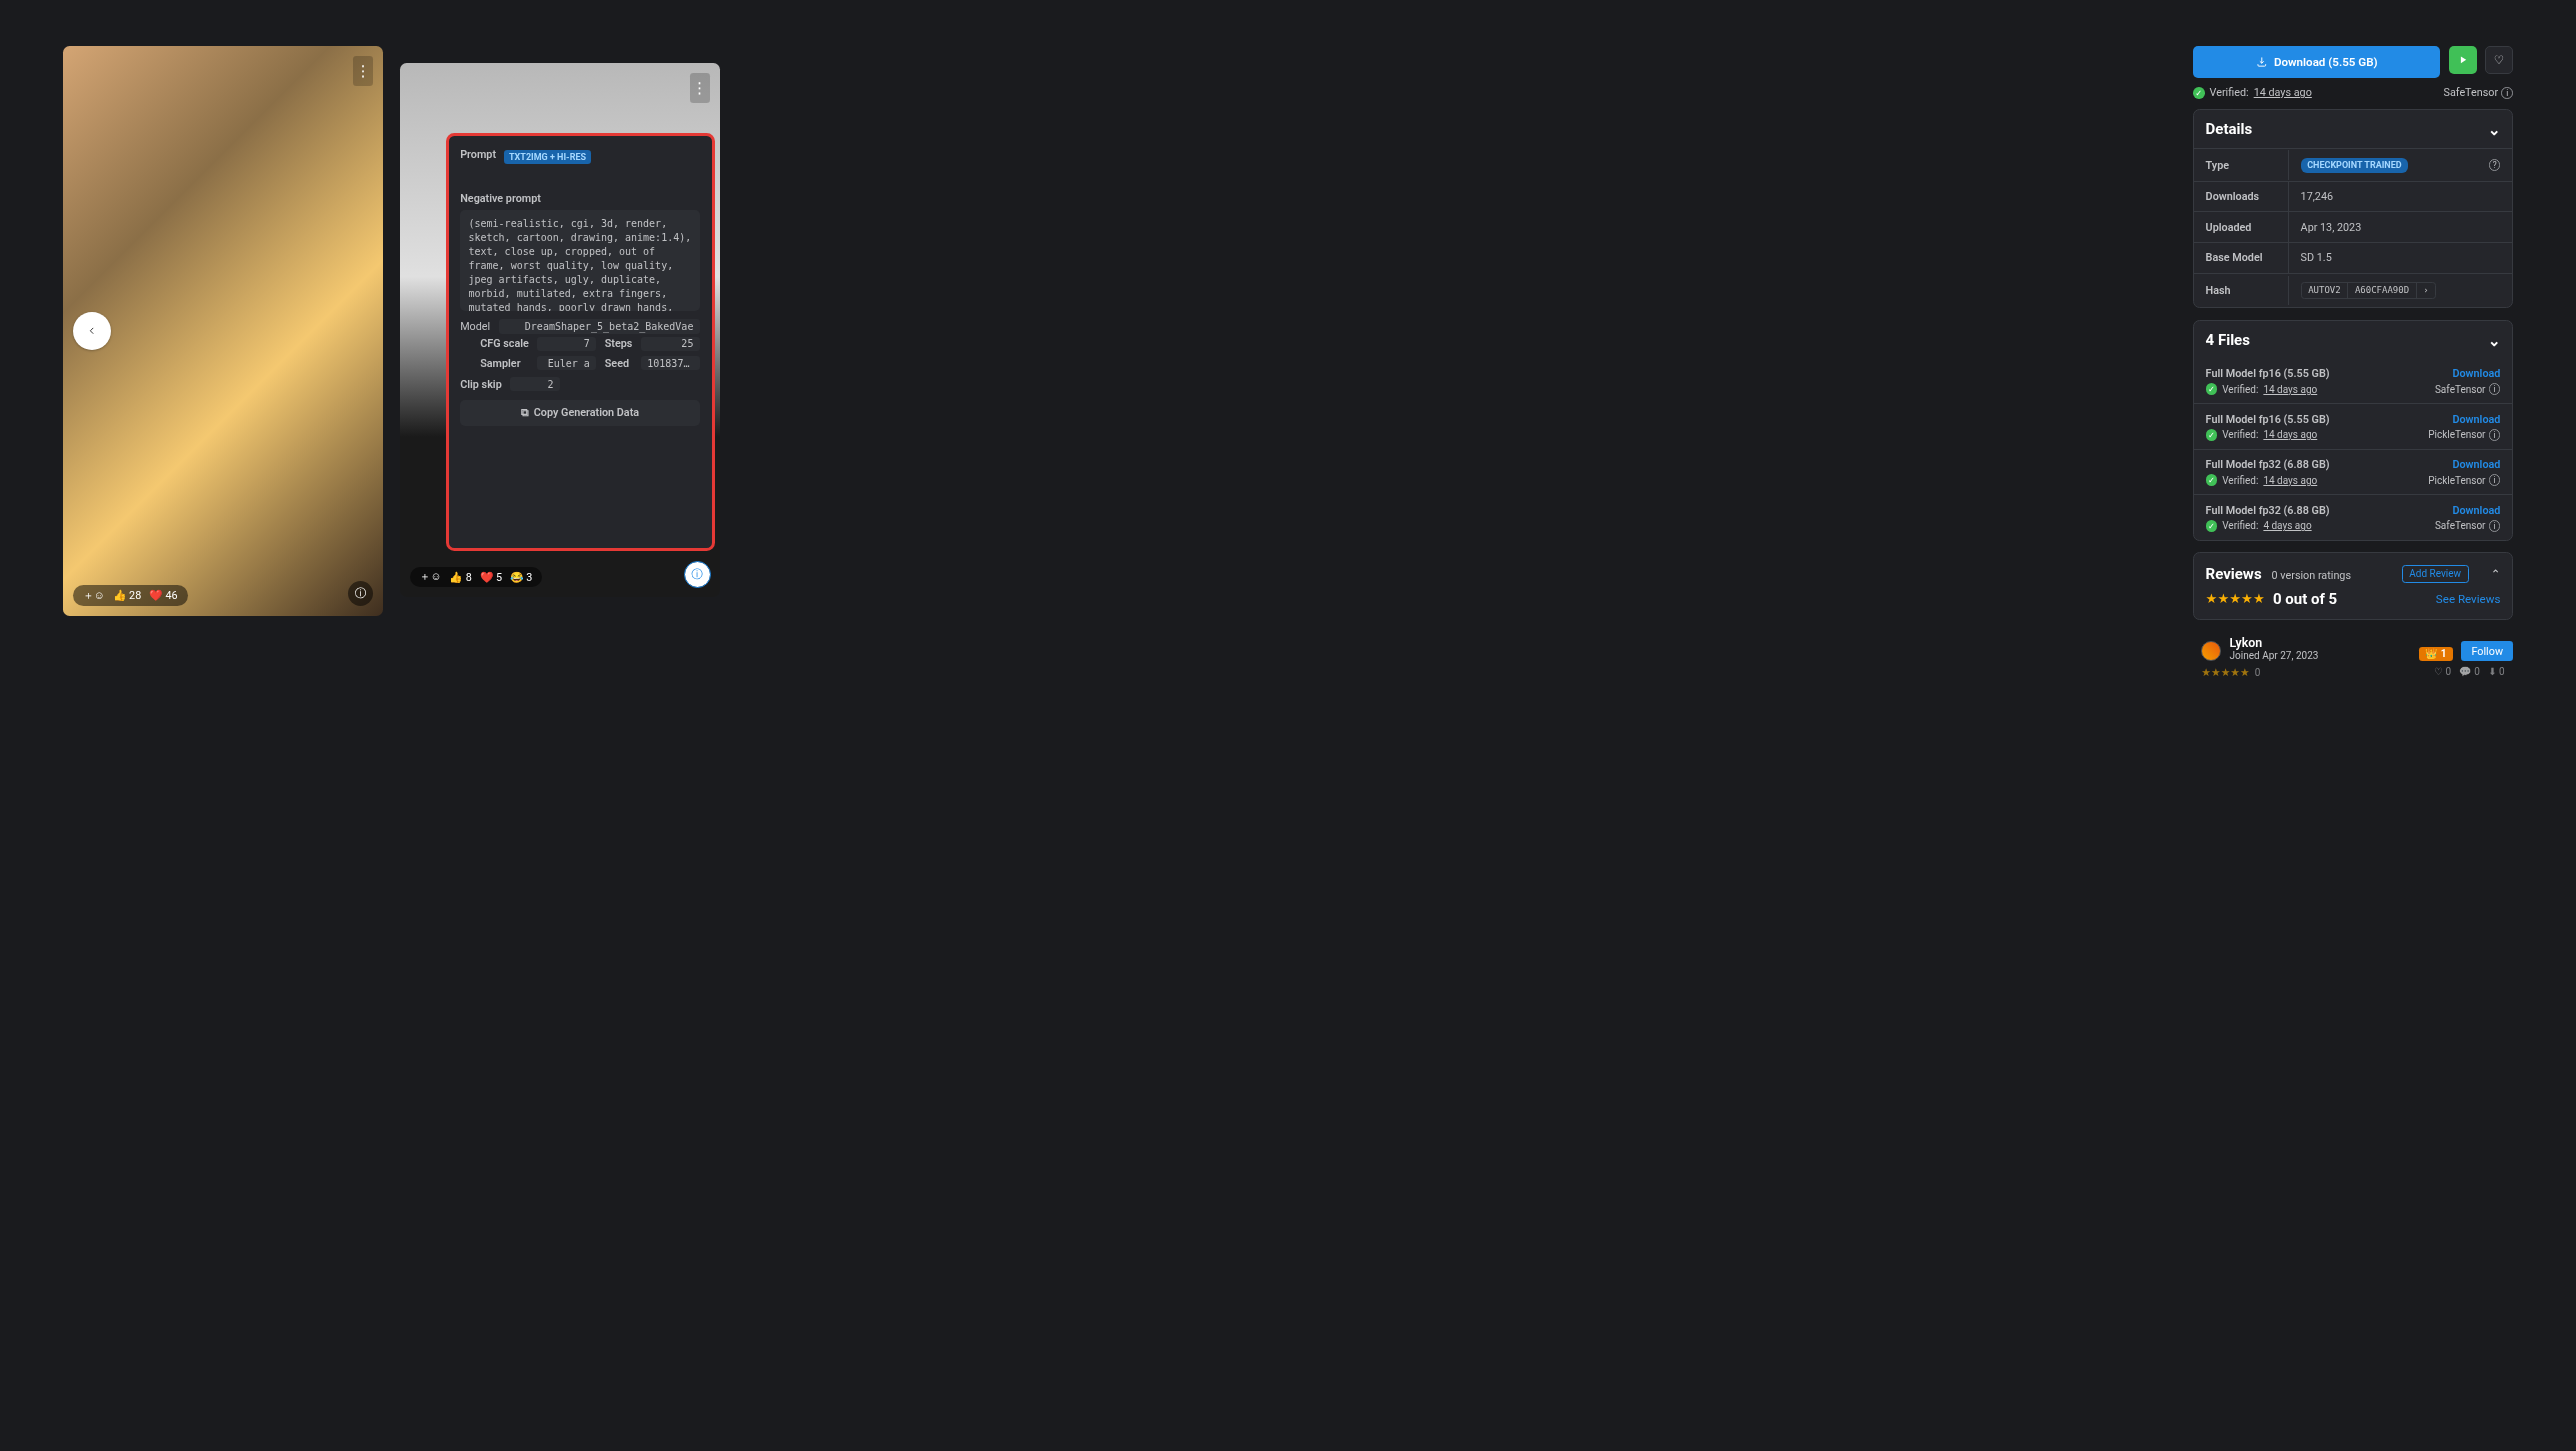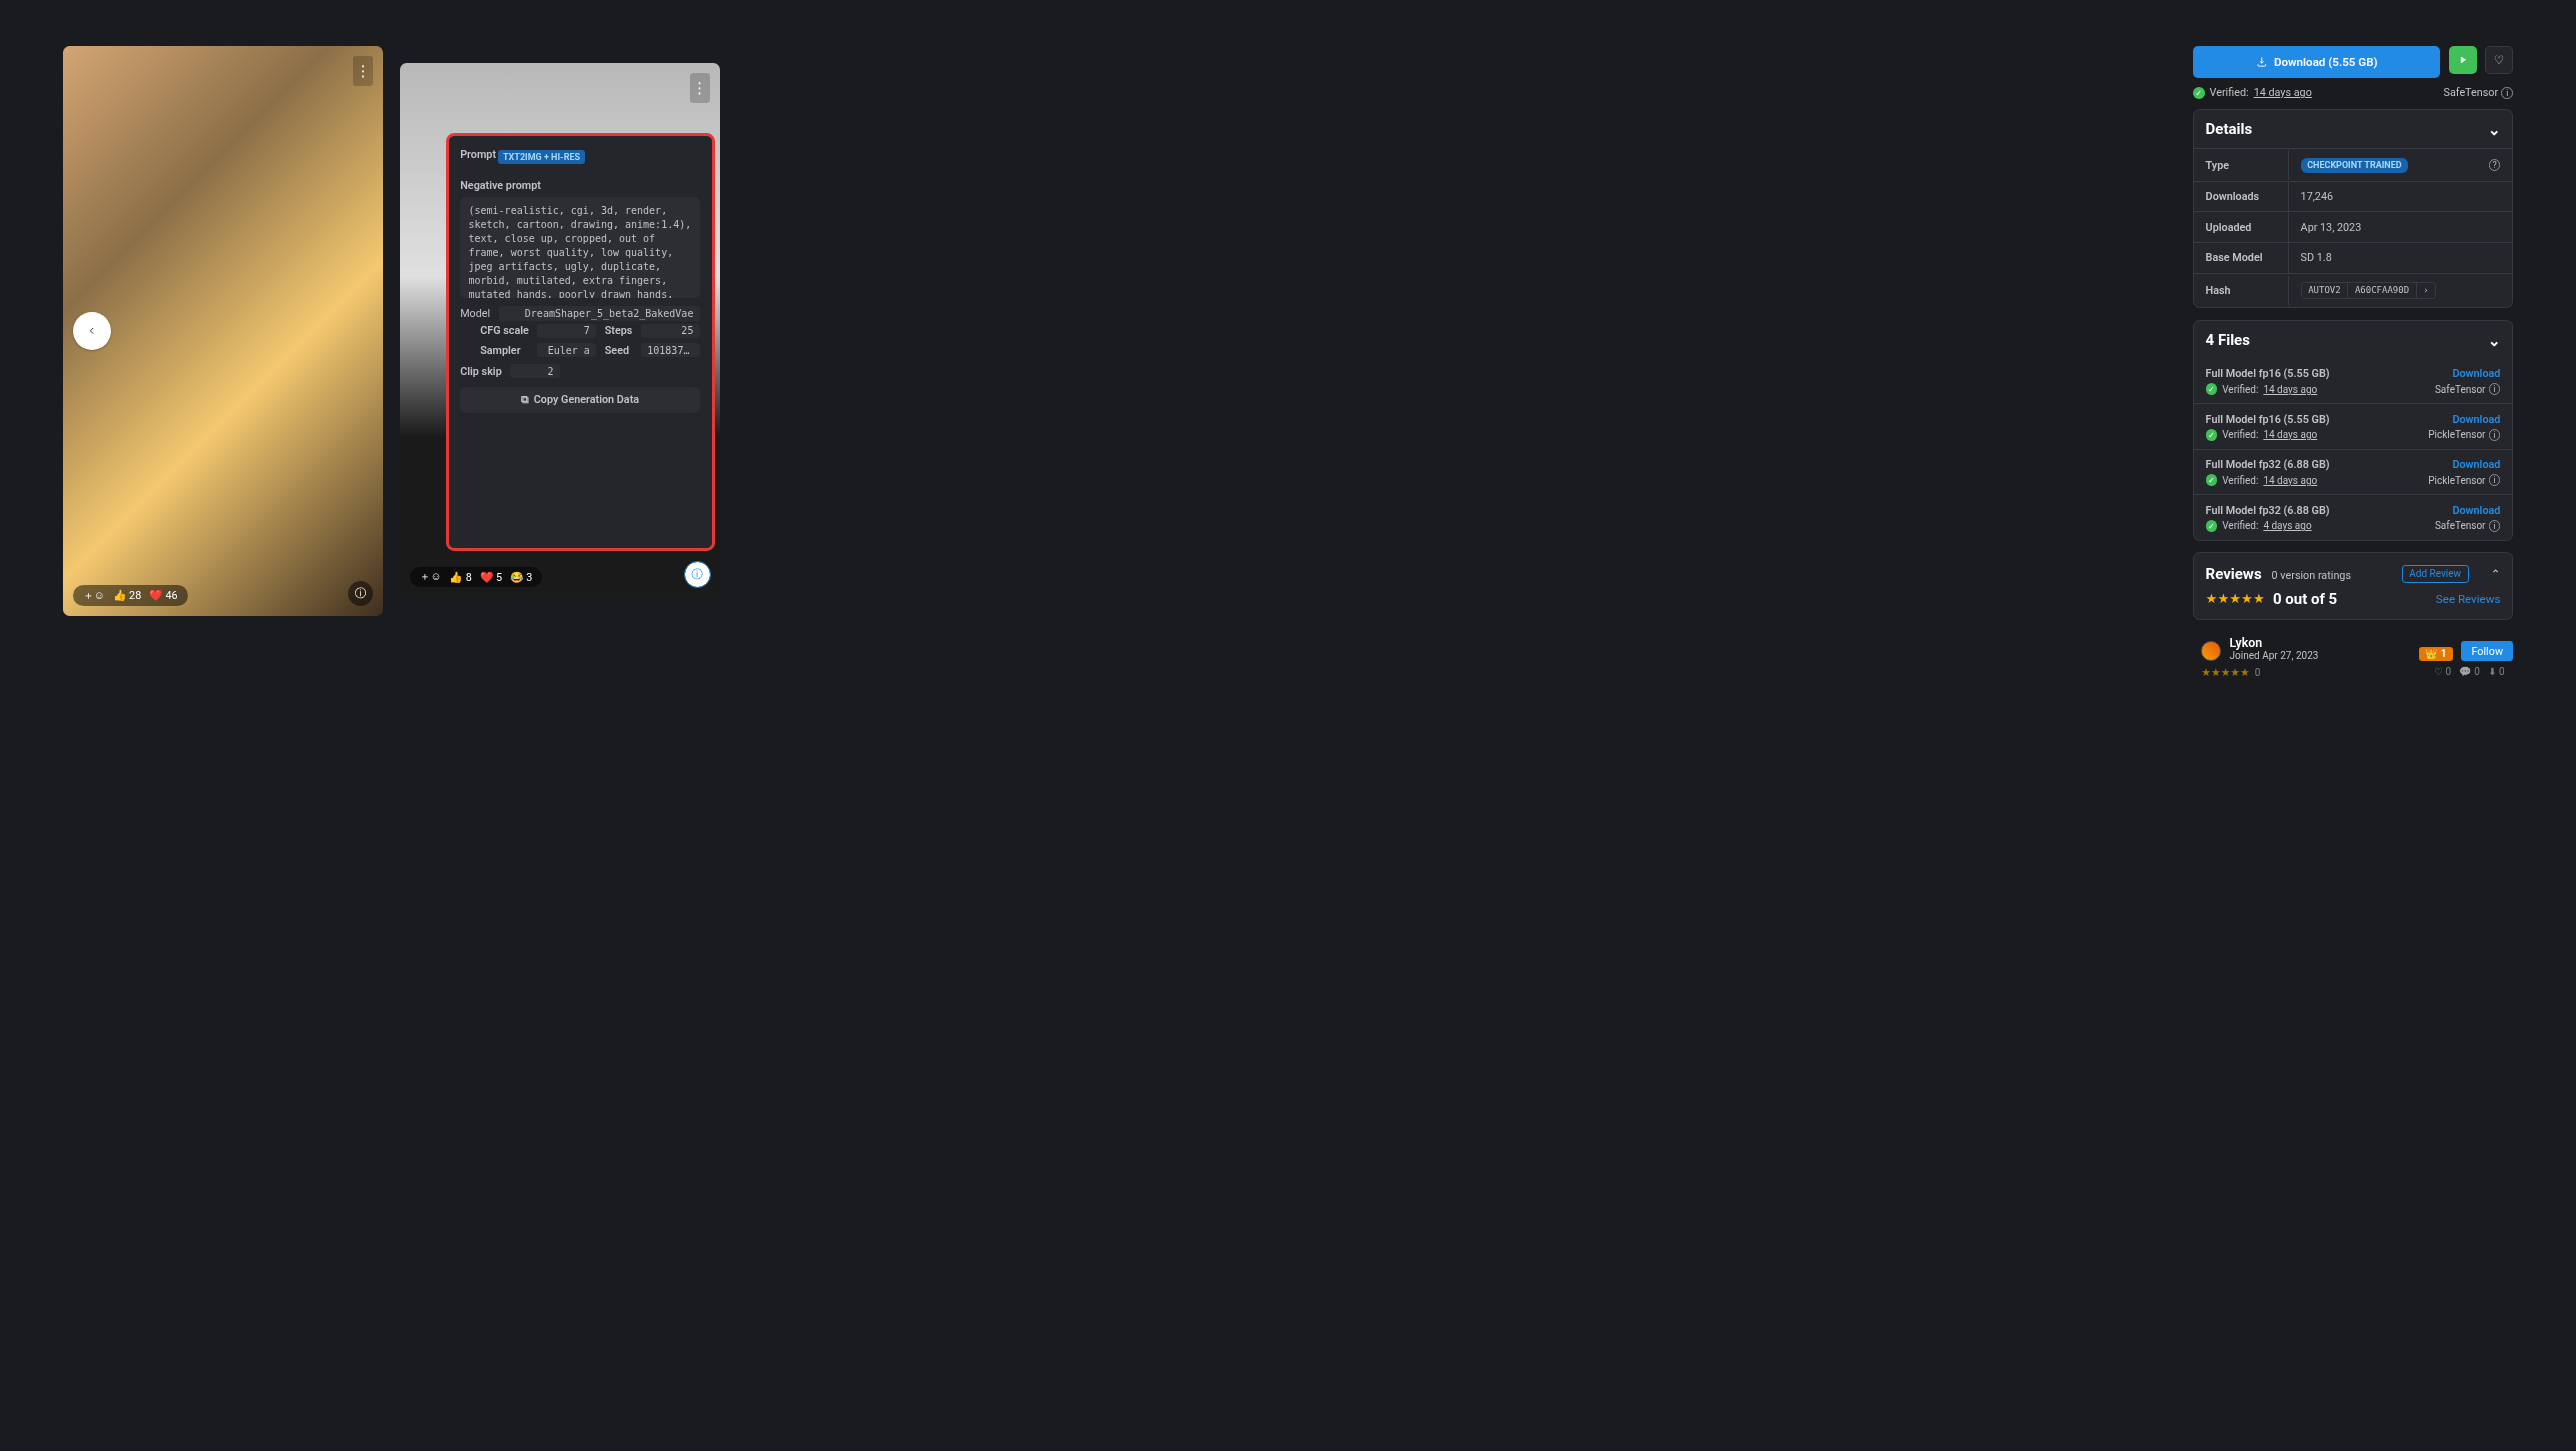--- a/index.html
+++ b/index.html
@@ -107,21 +107,21 @@
   right: 5px;
   bottom: 46px;
   background: #25262b;
   border: 3.3px solid #e53935;
   border-radius: 8.3px;
   padding: 11.6px;
   overflow: hidden;
   font-size: 10.8px;
   color: #c1c2c5;
 }
-.prompt-panel .row-header { display: flex; align-items: center; gap: 2px; margin-bottom: 13px;}
+.prompt-panel .row-header { display: flex; align-items: center; gap: 8px; margin-bottom: 26px;}
 .prompt-panel .header-badge { background: #1864ab; color: #a5d8ff; font-size: 9px; padding: 1.7px 5px; border-radius: 3.3px; font-weight: bold;}
 .prompt-panel .text-block { background: #2c2e33; border-radius: 5px; padding: 6.6px 8.3px; font-family: ui-monospace, monospace; font-size: 10px; line-height: 1.4; margin-bottom: 8.3px; max-height: 99px; overflow: hidden; word-wrap: break-word;}
 .prompt-panel .label-text { font-weight: 600; margin-bottom: 5px; display: block;}
 .param-grid { display: grid; grid-template-columns: auto 1fr auto 1fr; gap: 5px 8.3px; align-items: center; font-size: 10.8px; margin-left: 20px;}
 .param-grid .plabel { font-weight: 600;}
 .param-grid .pvalue { background: #2c2e33; border-radius: 3.3px; padding: 1.7px 6.6px; font-family: ui-monospace, monospace; font-size: 10px; text-align: right; overflow: hidden; text-overflow: ellipsis; white-space: nowrap;}
 .param-full { display: flex; align-items: center; gap: 8.3px; margin-bottom: 3px;}
 .param-full .pvalue-full { background: #2c2e33; border-radius: 3.3px; padding: 1.7px 6.6px; font-family: ui-monospace, monospace; font-size: 10px; flex: 1; text-align: right; overflow: hidden; text-overflow: ellipsis;}
 .clip-row { display: flex; gap: 8.3px; margin-top: 6.6px; align-items: center;}
 .clip-row .clabel { font-weight: 600;}
@@ -288,21 +288,21 @@
         <div class="details-row">
           <div class="dlabel">Downloads</div>
           <div class="dvalue">17,246</div>
         </div>
         <div class="details-row">
           <div class="dlabel">Uploaded</div>
           <div class="dvalue">Apr 13, 2023</div>
         </div>
         <div class="details-row">
           <div class="dlabel">Base Model</div>
-          <div class="dvalue">SD 1.8</div>
+          <div class="dvalue">SD 1.5</div>
         </div>
         <div class="details-row">
           <div class="dlabel">Hash</div>
           <div class="dvalue">
             <div class="hash-pill">
               <span>AUTOV2</span>
               <span class="sep">A60CFAA90D</span>
               <span class="arrow">›</span>
             </div>
           </div>

